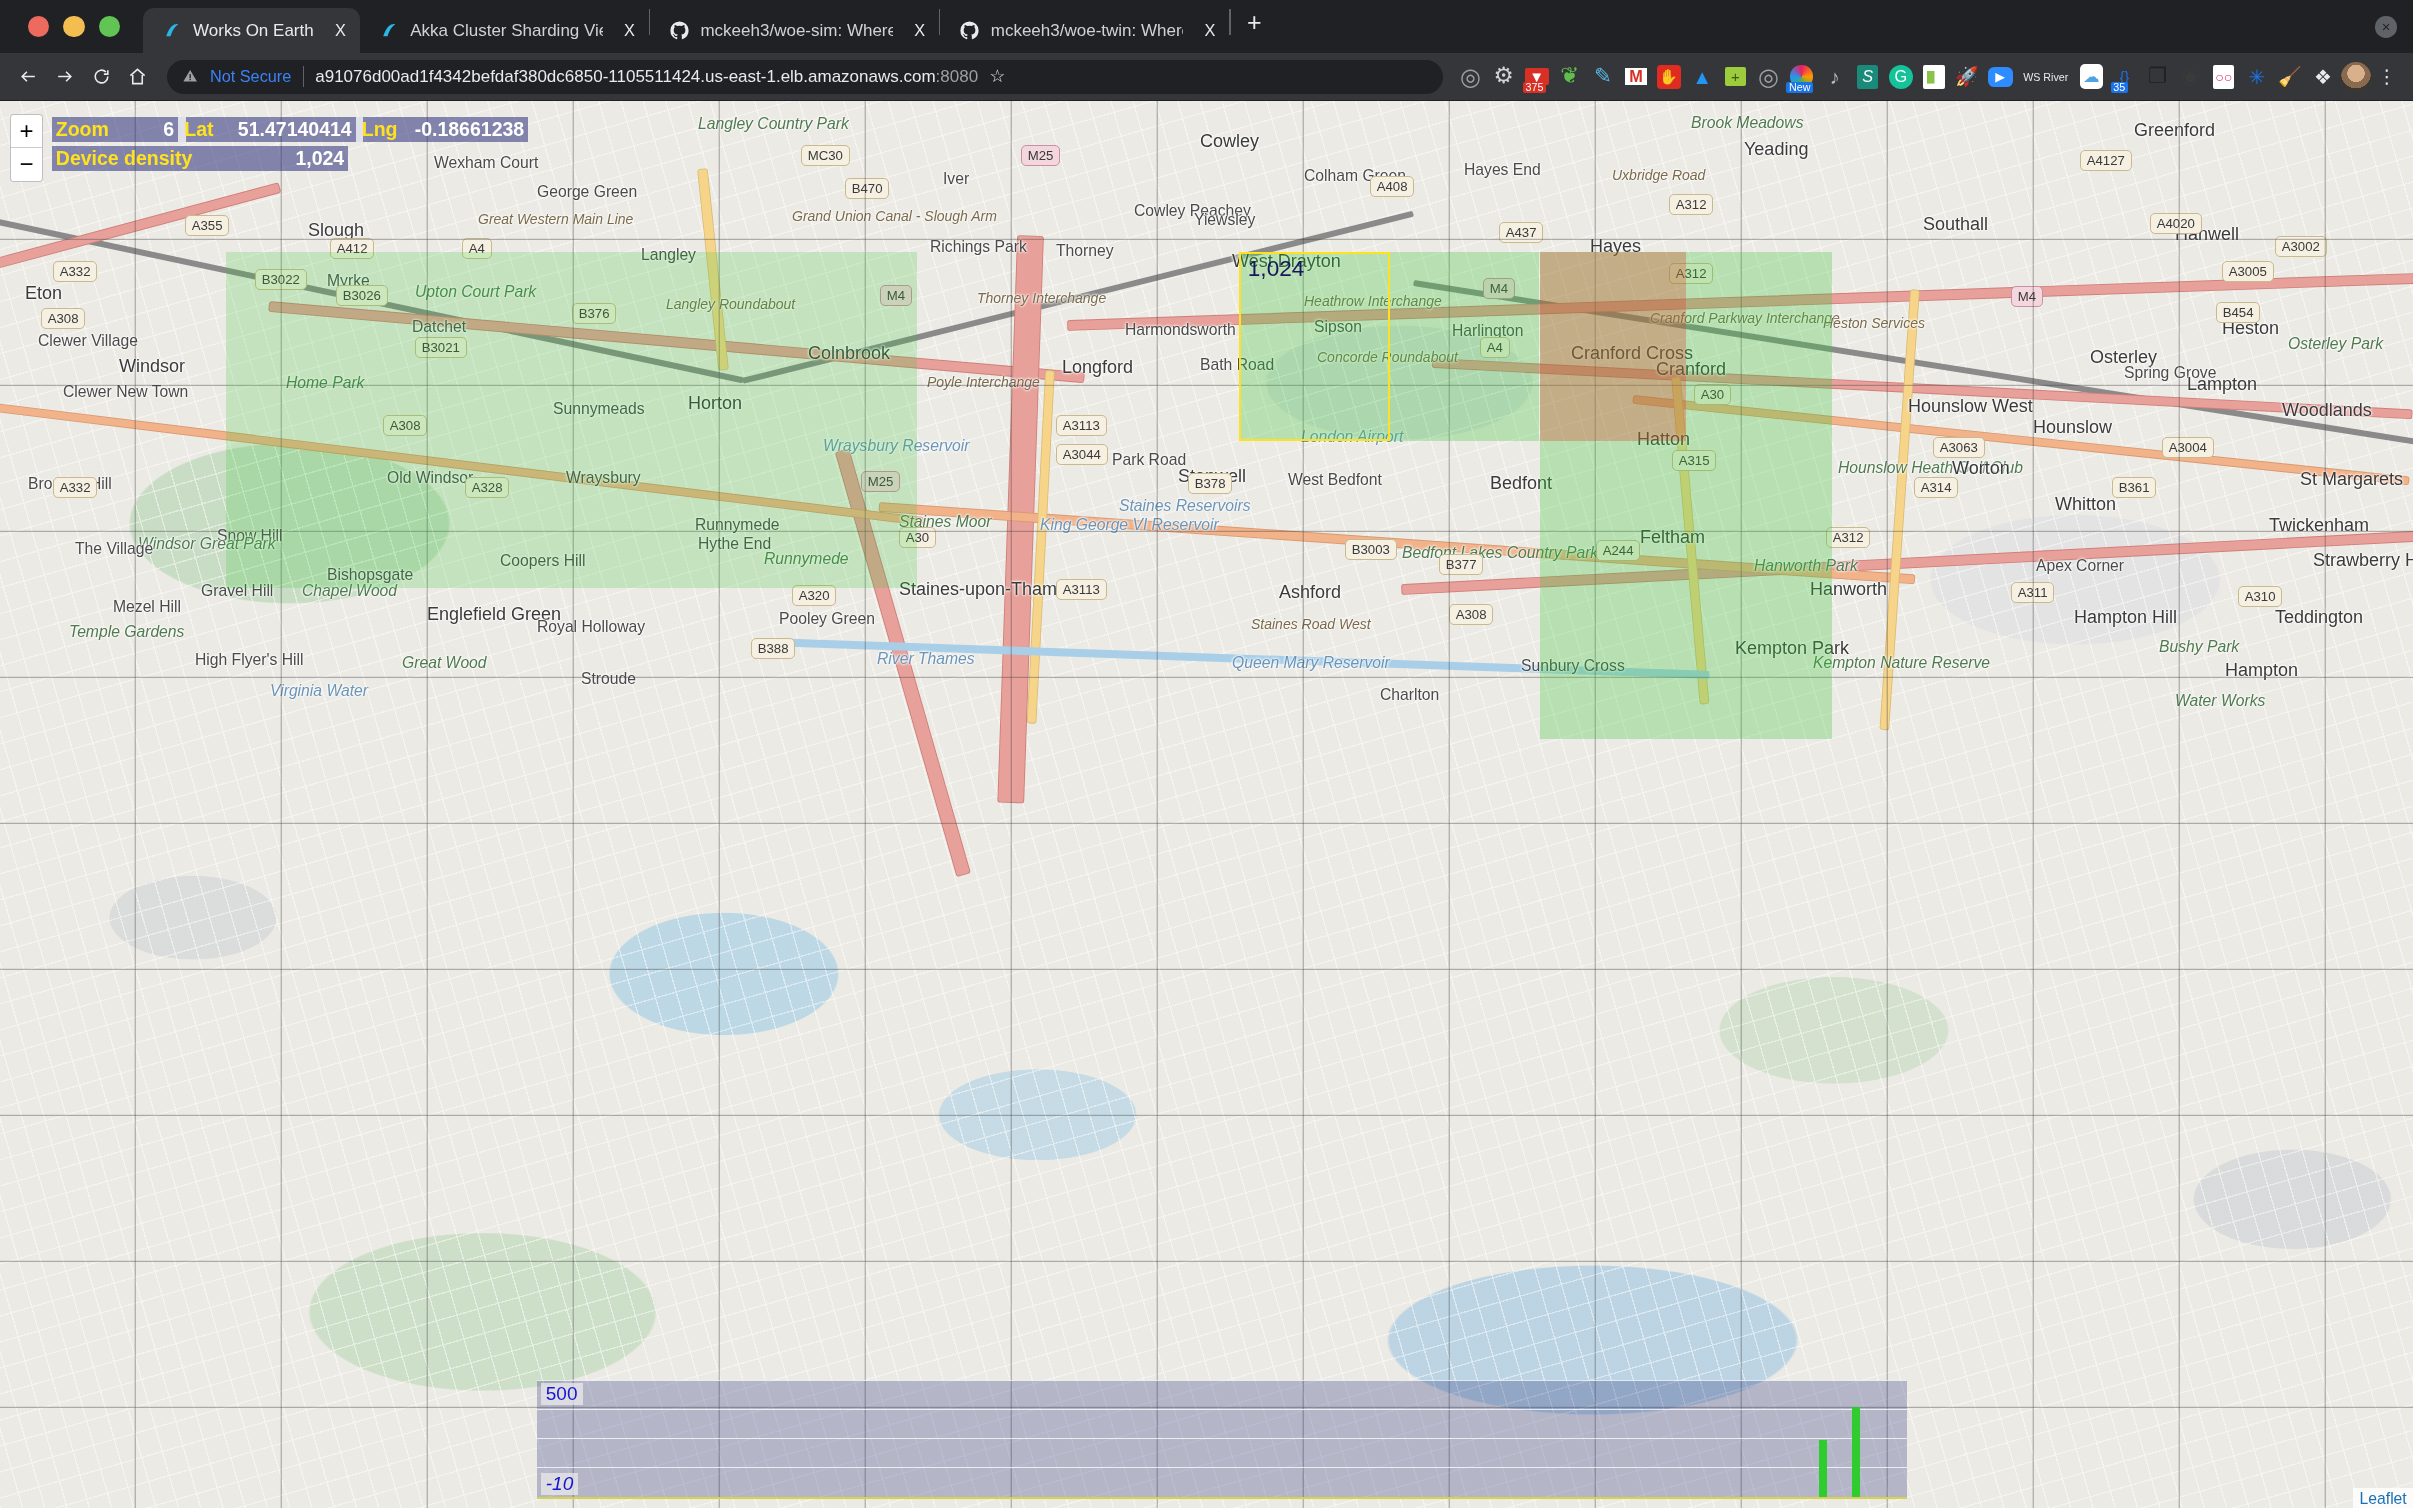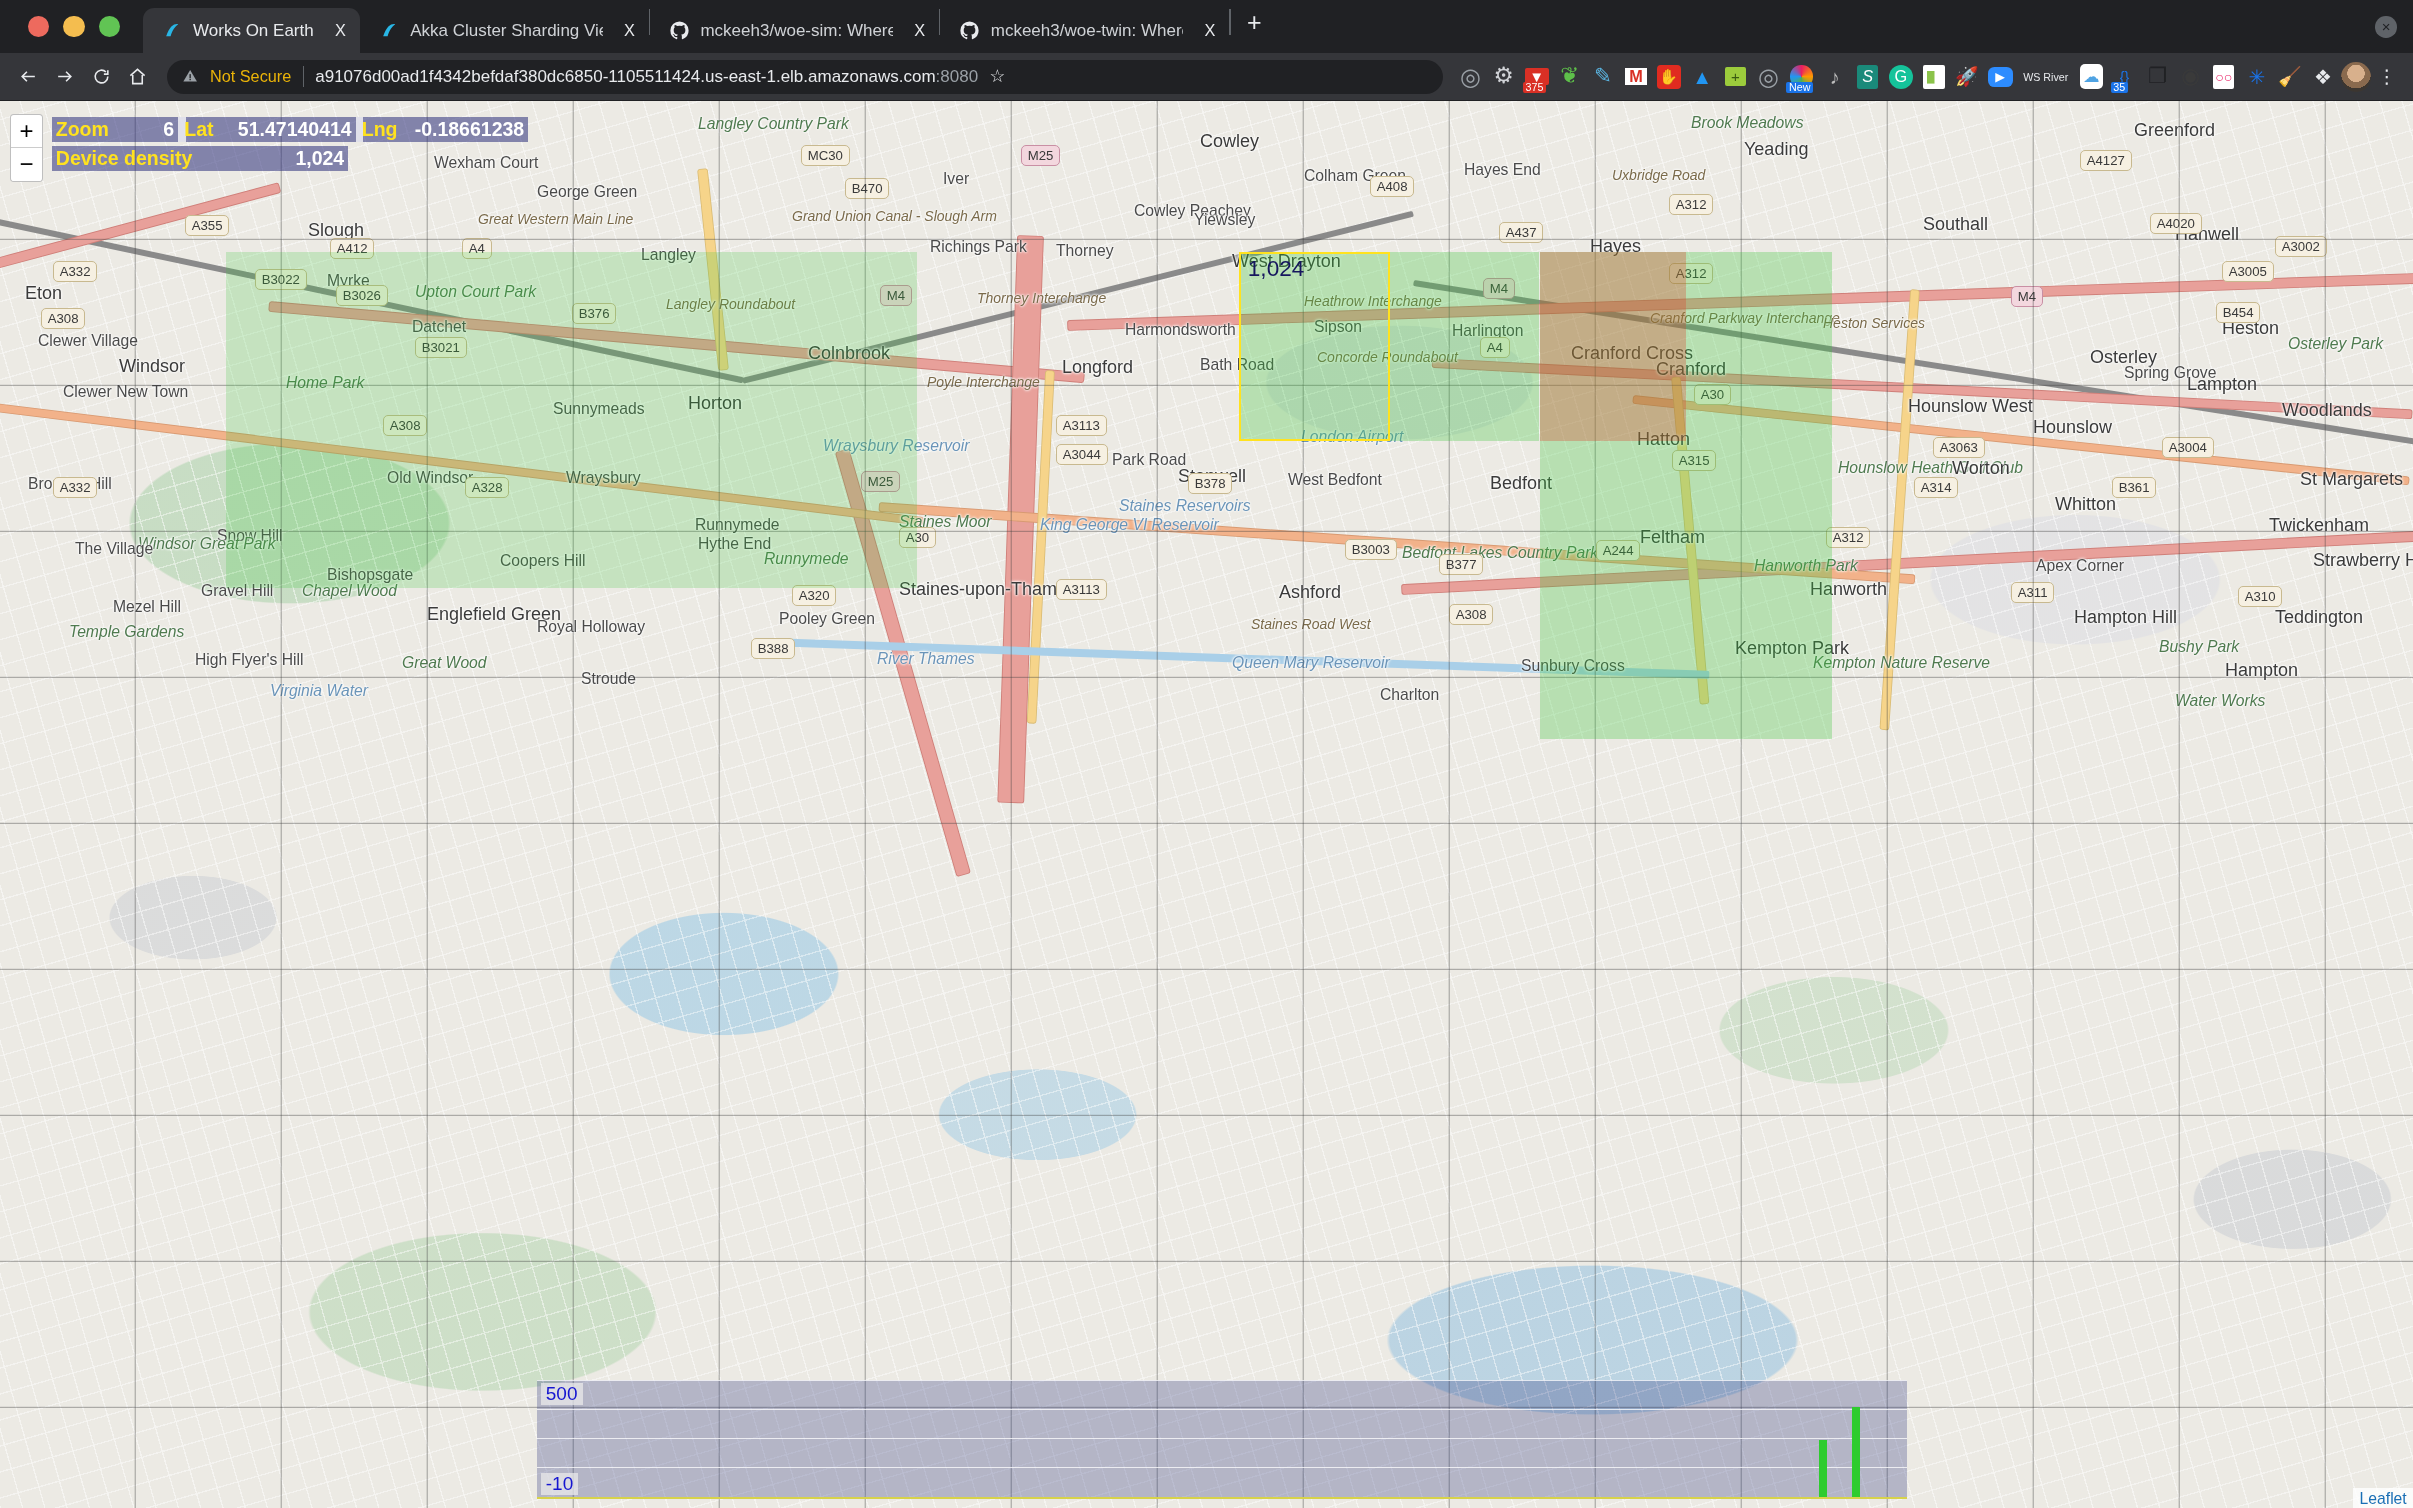--- a/index.html
+++ b/index.html
@@ -34,21 +34,21 @@
      border-radius:50%; background:#5f6368; color:#202124; font-size:15px; display:flex;
      align-items:center; justify-content:center; }
 
   .toolbar { height:47px; background:#35363a; display:flex; align-items:center;
      padding:0 11.3px; gap:2.5px; }
   .tb-btn { width:34px; height:34px; display:flex; align-items:center; justify-content:center;
      color:#e8eaed; flex:0 0 34px; }
   .omnibox { flex:1; height:34px; background:#202124; border-radius:17px; display:flex;
      align-items:center; padding:0 15px; margin:0 10px; gap:11.3px; min-width:0; }
   .warn-ico { width:16.3px;height:16.3px;flex:0 0 16.3px; }
-  .notsecure { color:#eab308; font-size:16.3px; white-space:nowrap; }
+  .notsecure { color:#3b82f6; font-size:16.3px; white-space:nowrap; }
   .om-sep { width:1.3px; height:21.4px; background:#5f6368; }
   .url { color:#e8eaed; font-size:17px; white-space:nowrap; overflow:hidden; }
   .url .port { color:#9aa0a6; }
   .star { color:#e8eaed; font-size:17.6px; }
   .ext-row { display:flex; align-items:center; gap:3.1px; padding-right:2.5px; }
   .ext { width:30px;height:30px; flex:0 0 30px; position:relative; display:flex;
      align-items:center; justify-content:center; border-radius:3.8px; }
   .ext .badge { position:absolute; bottom:-1.3px; left:1.3px; font-size:10.7px; color:#fff;
      background:#d93025; border-radius:1.9px; padding:0 2.5px; line-height:11.3px; }
   .ext .badge.blue { background:#1a73e8; }
@@ -605,21 +605,21 @@
         </div>
       </div>
 
       <div class="chart">
         <div class="gl" style="top:0;"></div>
         <div class="gl" style="top:29px;"></div>
         <div class="gl" style="top:58px;"></div>
         <div class="gl" style="top:87px;"></div>
         <div class="axis"></div>
         <span class="ylab" style="top:2.5px;">500</span>
-        <span class="ylab" style="bottom:3.8px;">-10</span>
+        <span class="ylab" style="bottom:3.8px;font-style:italic;">-10</span>
         <div class="bar" style="left:1282px; height:57px;"></div>
         <div class="bar" style="left:1315px; height:90px;"></div>
       </div>
 
       <div id="panel-view">
         <div class="stat-row">
           <span class="k">Devices in view</span>
           <span class="v">6,144</span>
         </div>
         <div class="stat-row">

